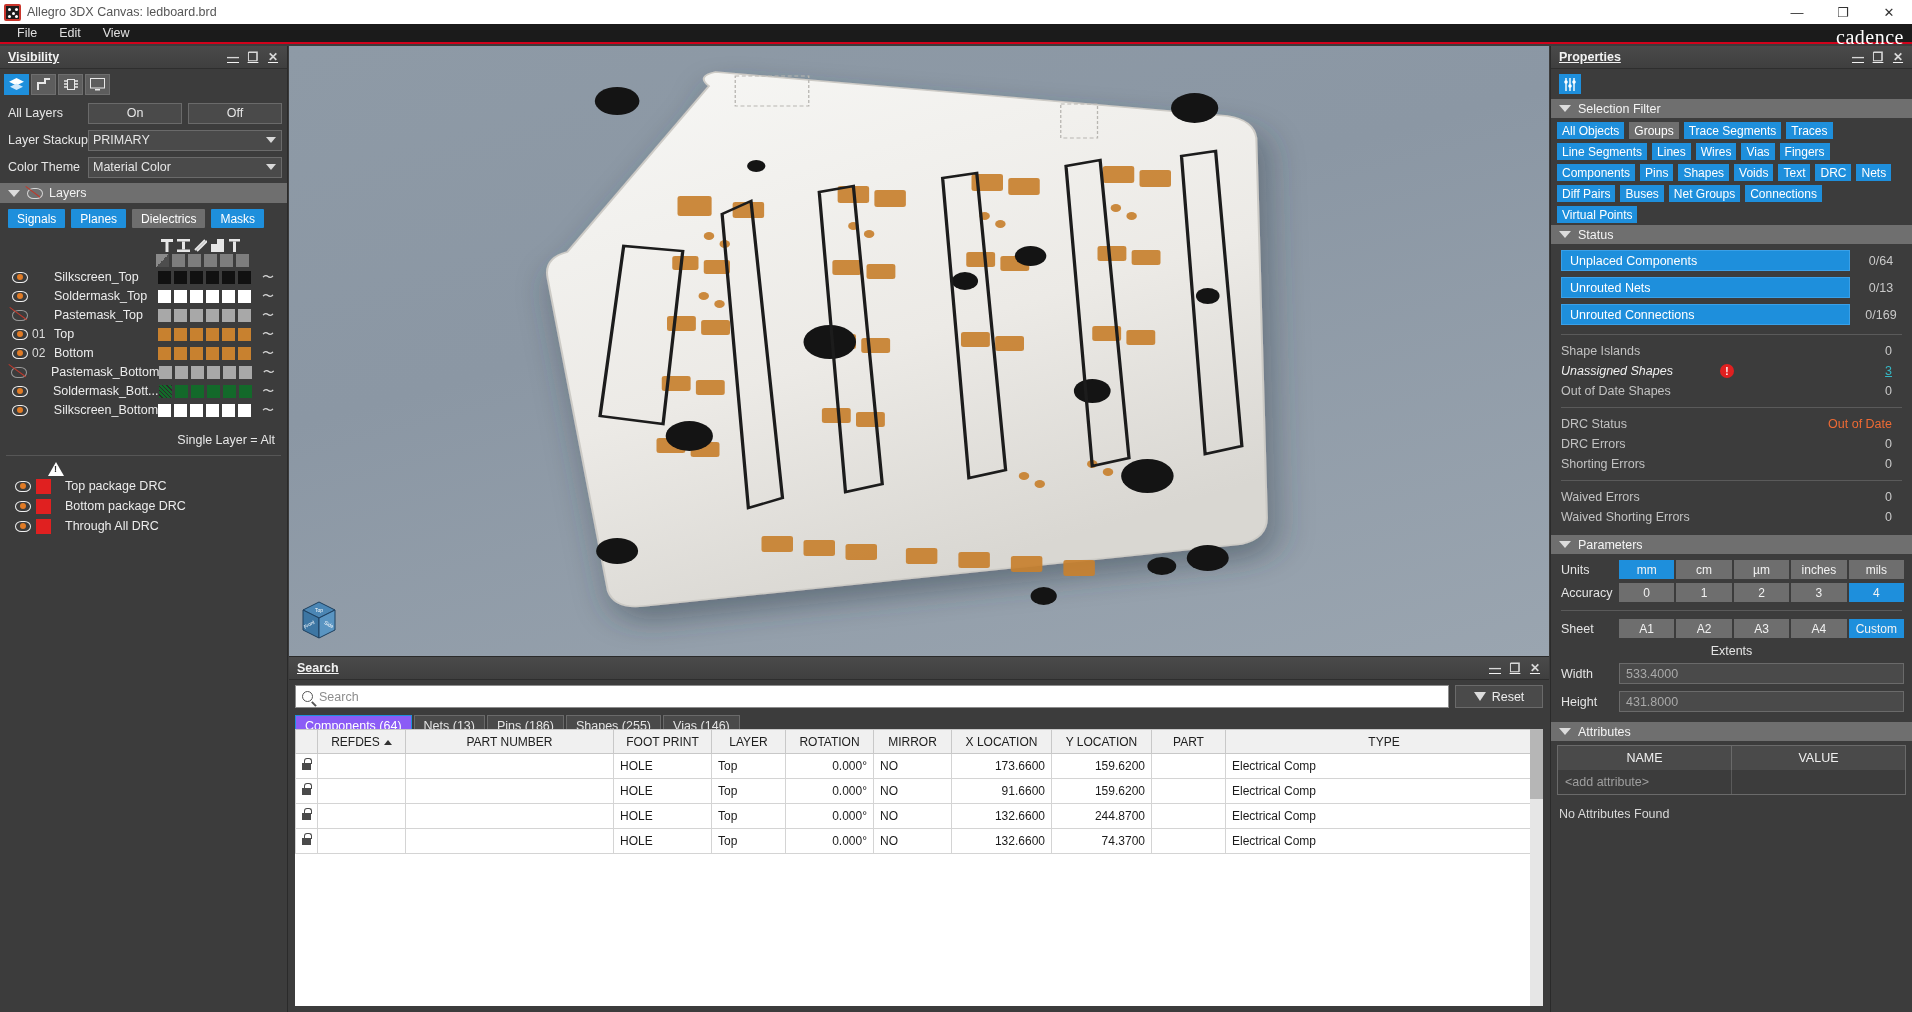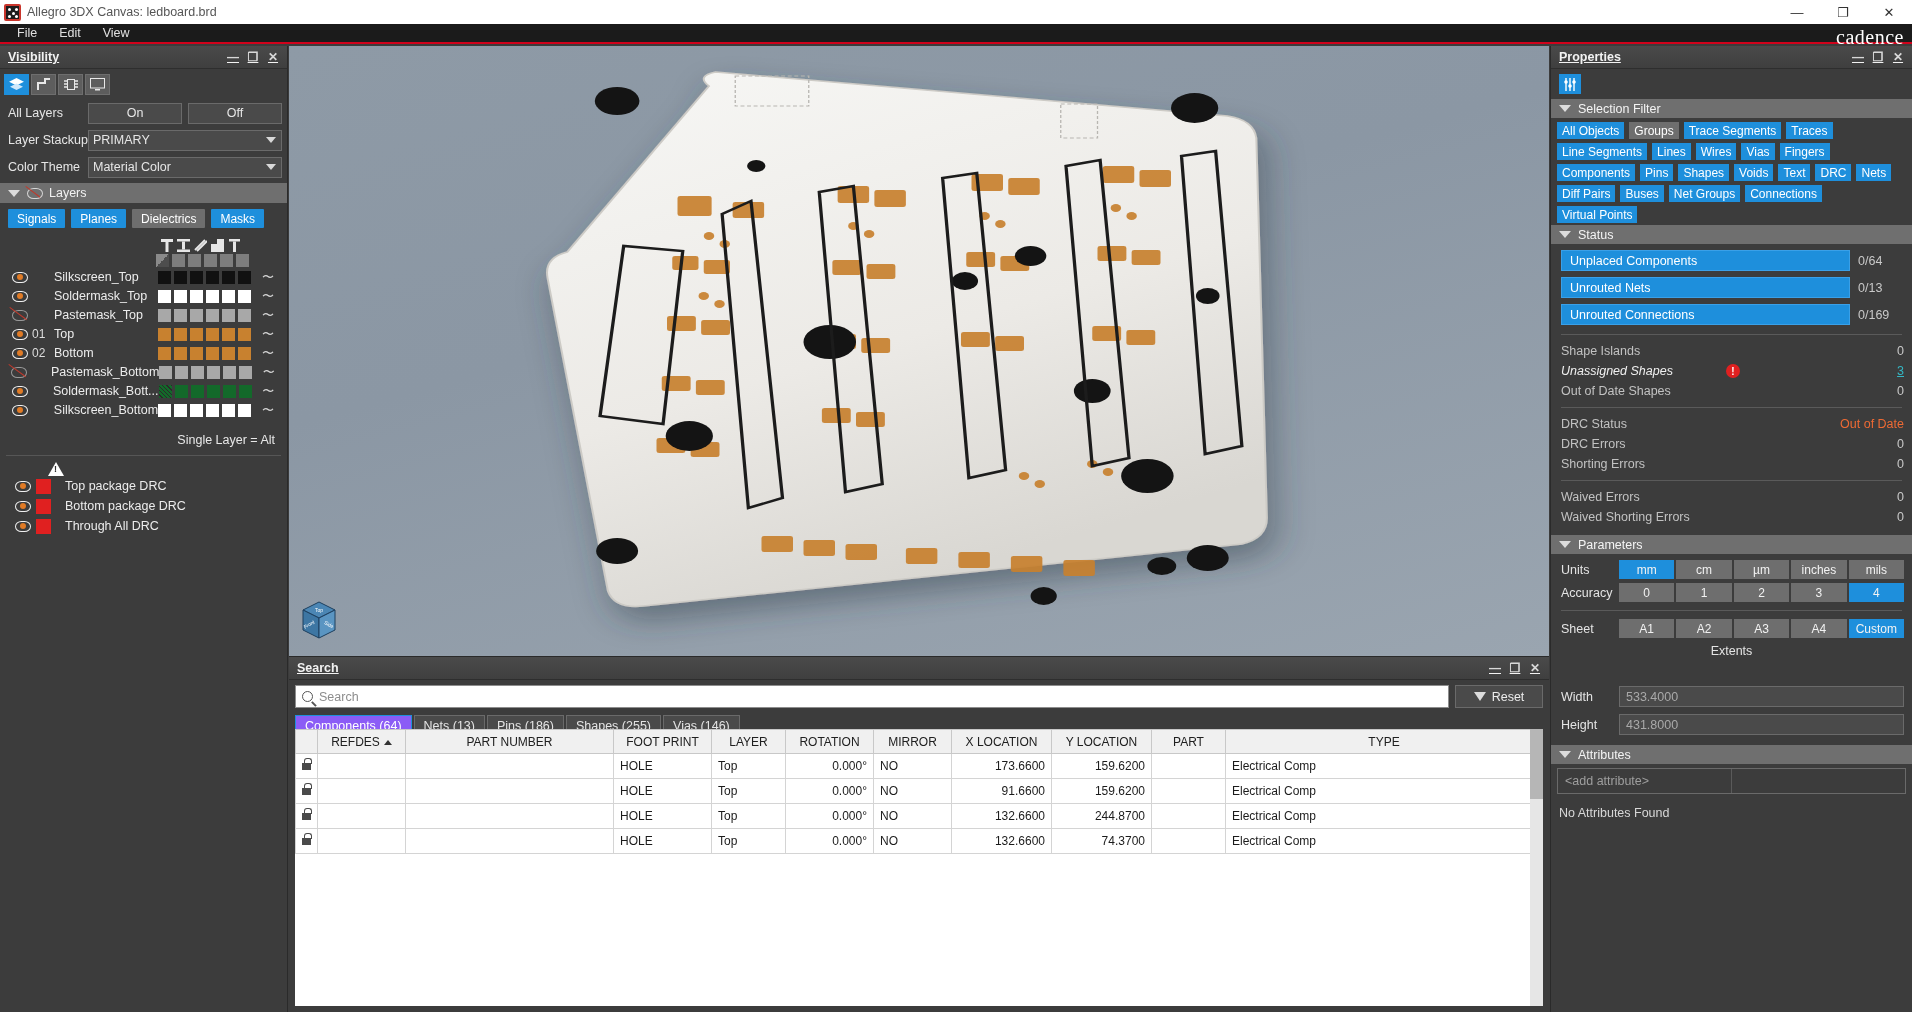--- a/index.html
+++ b/index.html
@@ -221,23 +221,23 @@
     height: 17px; padding: 0 5px; background: #1e8fdc; color: #fff; font-size: 12px;
     display: flex; align-items: center; white-space: nowrap;
   }
   .fchip.grey { background: #6e6e6e; }
 
   .status-row { display: flex; align-items: center; padding: 3px 8px 3px 10px; gap: 8px; }
   .status-bar-btn {
     flex: 1; height: 21px; background: #1e8fdc; border: 1px solid #3aa0e8; color: #fff;
     display: flex; align-items: center; padding-left: 8px; font-size: 12.5px;
   }
-  .status-row .val { width: 46px; text-align: left; font-size: 12.5px; color: #c9c9c9; }
-
-  .kv { display: flex; align-items: center; height: 20px; padding: 0 8px 0 10px; }
+  .status-row .val { width: 46px; text-align: center; font-size: 12.5px; color: #c9c9c9; }
+
+  .kv { display: flex; align-items: center; height: 20px; padding: 0 20px 0 10px; }
   .kv .k { flex: 1; font-size: 12.5px; color: #c2c2c2; }
   .kv .k.strong { color: #f0f0f0; font-style: italic; }
   .kv .v { font-size: 12.5px; color: #c9c9c9; }
   .kv .v.warn { color: #ee6a34; }
   .kv .v.link { color: #35b7c4; text-decoration: underline; }
   .err-badge {
     width: 14px; height: 14px; border-radius: 50%; background: #e02020; color: #fff;
     font-size: 10px; font-weight: bold; display: inline-flex; align-items: center; justify-content: center;
     margin-left: 8px;
   }
@@ -246,21 +246,21 @@
   .seg-row { display: flex; align-items: center; padding: 2px 8px 2px 10px; }
   .seg-row .k { width: 58px; font-size: 12.5px; color: #e4e4e4; }
   .seg { display: flex; flex: 1; gap: 2px; }
   .seg .s {
     flex: 1; height: 19px; background: #6e6e6e; color: #f2f2f2; font-size: 12px;
     display: flex; align-items: center; justify-content: center;
   }
   .seg .s.on { background: #1e8fdc; }
 
   .extents-lbl { text-align: center; font-size: 12.5px; color: #e4e4e4; padding: 4px 0 3px 0; }
-  .inp-row { display: flex; align-items: center; padding: 2px 8px 2px 10px; margin-top: 23px; }
+  .inp-row { display: flex; align-items: center; padding: 2px 8px 2px 10px; }
   .inp-row .k { width: 58px; font-size: 12.5px; color: #e4e4e4; }
   .inp-row .inp {
     flex: 1; height: 21px; background: #4a4a4a; border: 1px solid #6a6a6a; color: #a9a9a9;
     display: flex; align-items: center; padding: 0 6px; font-size: 12.5px;
   }
 
   .attr-tbl { margin: 4px 6px 0 6px; border: 1px solid #6a6a6a; }
   .attr-tbl .hdr { display: flex; background: #4a4a4a; height: 24px; }
   .attr-tbl .hdr div { flex: 1; display: flex; align-items: center; justify-content: center; font-size: 12.5px; color: #f0f0f0; }
   .attr-tbl .hdr div:first-child { border-right: 1px solid #6a6a6a; }
@@ -943,20 +943,24 @@
         <div class="k">Height</div>
         <div class="inp">431.8000</div>
       </div>
 
       <div style="height:8px"></div>
       <div class="sec-hdr">
         <span class="tri-down"></span>
         <span>Attributes</span>
       </div>
       <div class="attr-tbl">
+        <div class="hdr">
+          <div>NAME</div>
+          <div>VALUE</div>
+        </div>
         <div class="rw">
           <div>&lt;add attribute&gt;</div>
           <div></div>
         </div>
       </div>
       <div class="no-attr">No Attributes Found</div>
     </div>
 
   </div>
 </div>

